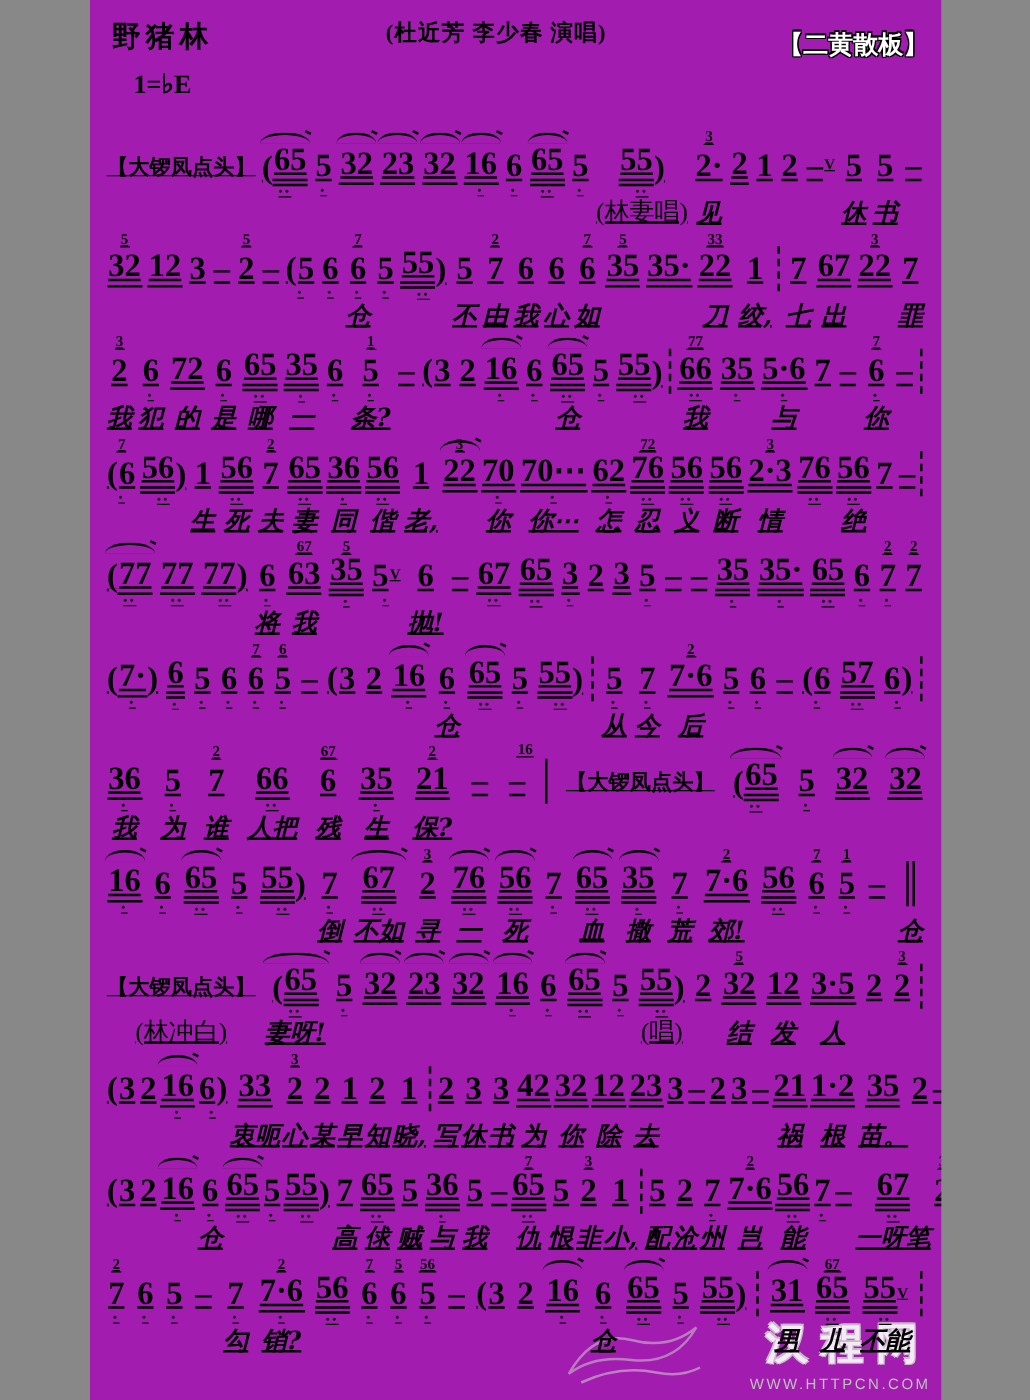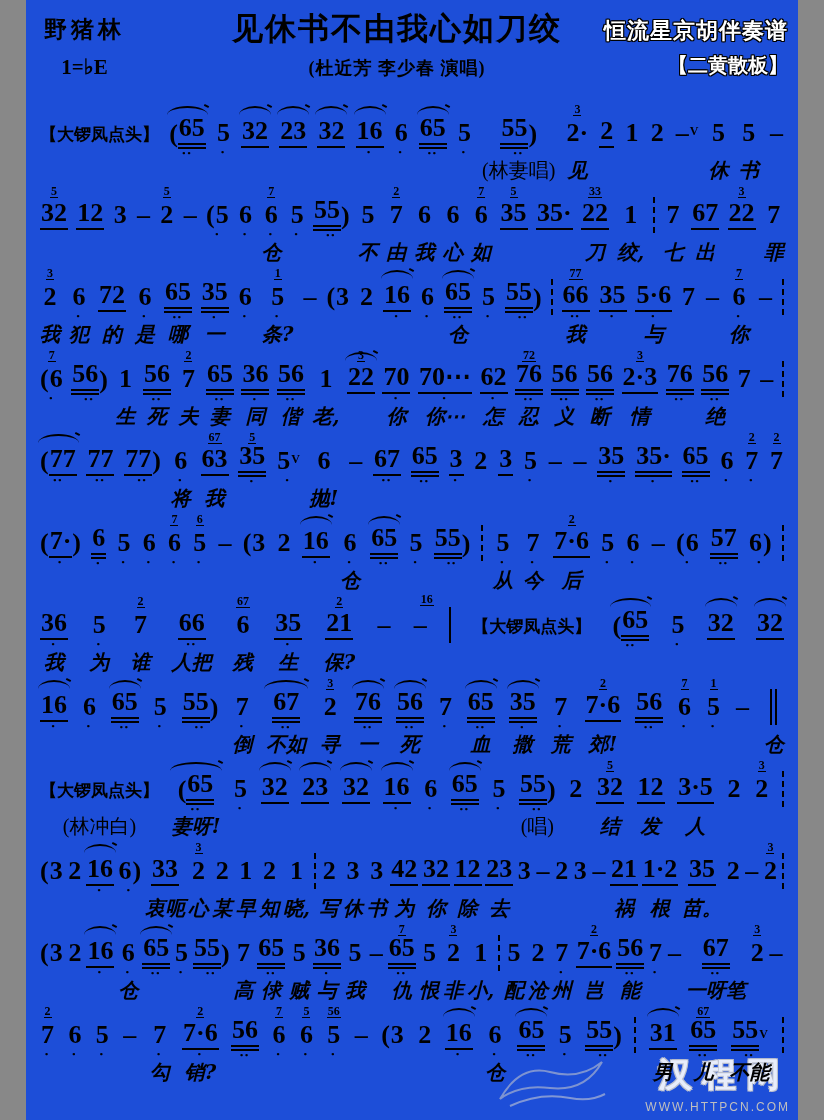--- a/index.html
+++ b/index.html
@@ -1,17 +1,17 @@
 <!DOCTYPE html>
 <html><head>
 <meta charset="utf-8">
 <style>
   html,body{margin:0;padding:0;background:#888;}
-  .page{position:relative;width:772px;height:1120px;margin:0 auto;background:#1d4ed8;
-        color:#000;font-family:"Liberation Serif",serif;overflow:hidden;}
+  .page{position:relative;width:681px;height:1120px;margin:0 auto;background:#a21caf;
+        color:#000;font-family:"Liberation Serif",serif;overflow:hidden;text-decoration:underline;}
   
   header{position:relative;height:100px;z-index:2;}
   .h-left{position:absolute;left:18px;top:14px;text-align:center;}
   .play-title{font-size:23px;font-weight:700;letter-spacing:4px;font-family:"DejaVu Serif",serif;}
   .key-sig{font-size:21px;font-weight:700;margin-top:10px;font-family:"Liberation Serif",serif;}
   .h-center{position:absolute;left:180px;right:210px;top:8px;text-align:center;}
   .score-title{margin:0;font-size:31px;font-weight:900;letter-spacing:2px;font-family:"DejaVu Serif",serif;}
   .performers{font-size:18px;font-weight:700;margin-top:6px;letter-spacing:1px;}
   .h-right{position:absolute;right:10px;top:16px;text-align:right;}
   .outline{font-weight:900;color:#fff;font-family:"DejaVu Serif",serif;
@@ -52,25 +52,23 @@
 </head>
 <body>
 
 <div class="page">
   <header>
     <div class="h-left">
       <div class="play-title">野猪林</div>
       <div class="key-sig">1=♭E</div>
     </div>
     <div class="h-center">
-      <h1 class="score-title">见休书不由我心如刀绞</h1>
       <div class="performers">(杜近芳 李少春 演唱)</div>
     </div>
     <div class="h-right">
-      <div class="outline credit">恒流星京胡伴奏谱</div>
       <div class="outline mode">【二黄散板】</div>
     </div>
   </header>
 
   <main id="score">
       <div class="line">
         <div class="tok">
           <div class="top"></div>
           <div class="num lbl">【大锣凤点头】</div>
           <div class="dots"></div>

